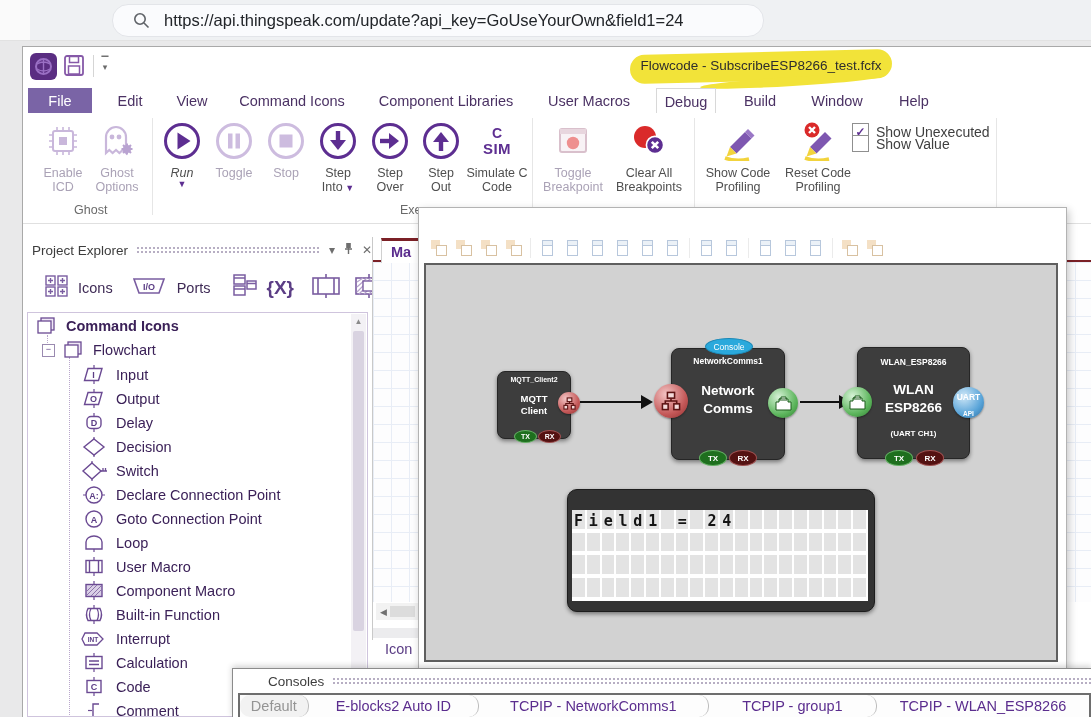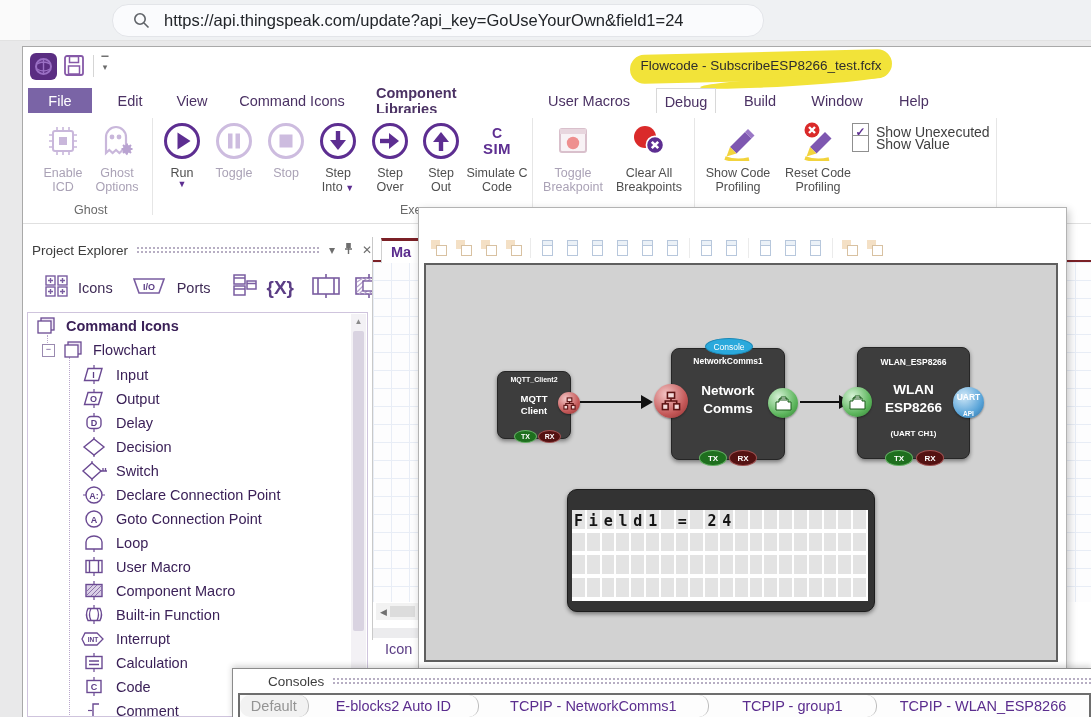--- a/index.html
+++ b/index.html
@@ -141,21 +141,21 @@
   <div id="qcaret" class="abs">▔<br>▾</div>
 
   <div id="hl-pill" class="abs"></div>
   <div id="hl-tail" class="abs"></div>
   <div id="apptitle" class="abs">Flowcode - SubscribeESP8266_test.fcfx</div>
 
   <div class="mtab file abs" style="left:28px;width:64px;">File</div>
   <div class="mtab abs" style="left:108px;width:44px;">Edit</div>
   <div class="mtab abs" style="left:168px;width:48px;">View</div>
   <div class="mtab abs" style="left:238px;width:108px;">Command Icons</div>
-  <div class="mtab abs" style="left:376px;width:140px;font-weight:bold;">Component Libraries</div>
+  <div class="mtab abs" style="left:376px;width:140px;">Component Libraries</div>
   <div class="mtab abs" style="left:544px;width:90px;">User Macros</div>
   <div class="mtab active abs" style="left:656px;width:58px;">Debug</div>
   <div class="mtab abs" style="left:738px;width:44px;">Build</div>
   <div class="mtab abs" style="left:806px;width:62px;">Window</div>
   <div class="mtab abs" style="left:892px;width:44px;">Help</div>
 
   <div id="ribbon" class="abs"></div>
 
   <div class="rbtn dis abs" style="left:36px;width:54px;">
     <span class="ric">
@@ -180,21 +180,21 @@
           <g stroke="#b9a3d1" stroke-width="2">
             <path d="M29 21.5 v11 M23.5 27 h11 M25 23 l8 8 M33 23 l-8 8"></path>
           </g>
         </svg>
     </span>
     <span class="rlb">Ghost Options</span>
   </div>
 
   <div class="rsep abs" style="left:152px;"></div>
 
-  <div class="rbtn abs" style="left:158px;width:48px;">
+  <div class="rbtn abs" style="left:158px;width:48px;font-style:italic;">
     <span class="ric">
       <svg width="40" height="40" viewBox="0 0 40 40">
           <circle cx="20" cy="20" r="16.5" fill="#fff" stroke="#5d2e91" stroke-width="3"></circle>
           <path d="M15.5 11.5 L28.5 20 L15.5 28.5 z" fill="#5d2e91"></path>
         </svg>
     </span>
     <span class="rlb">Run</span>
     <span class="dda">▼</span>
   </div>
 

